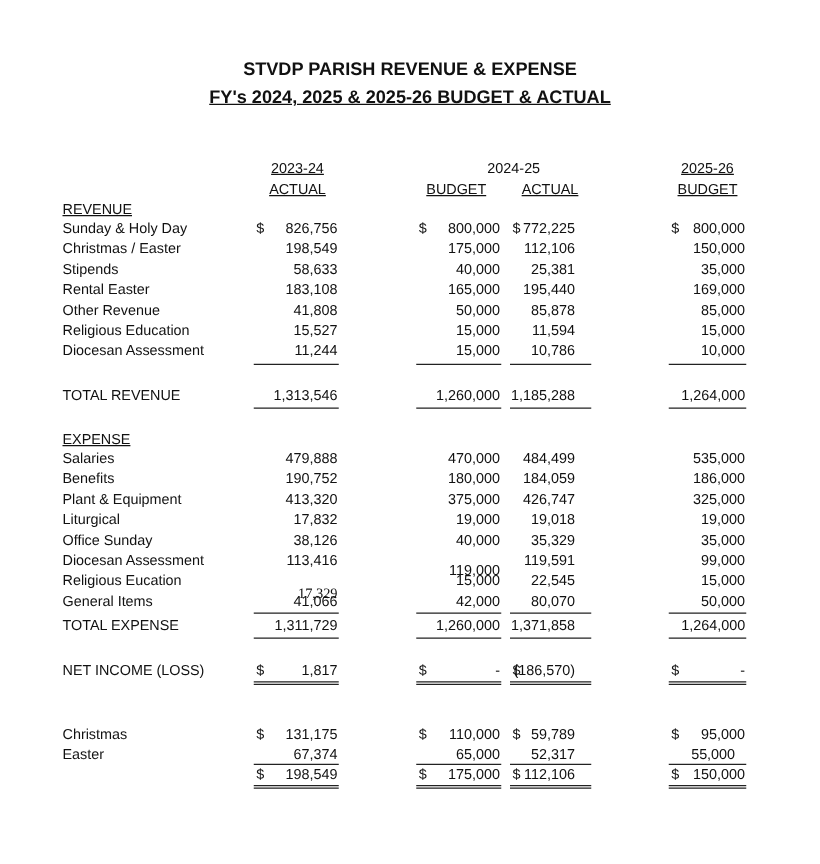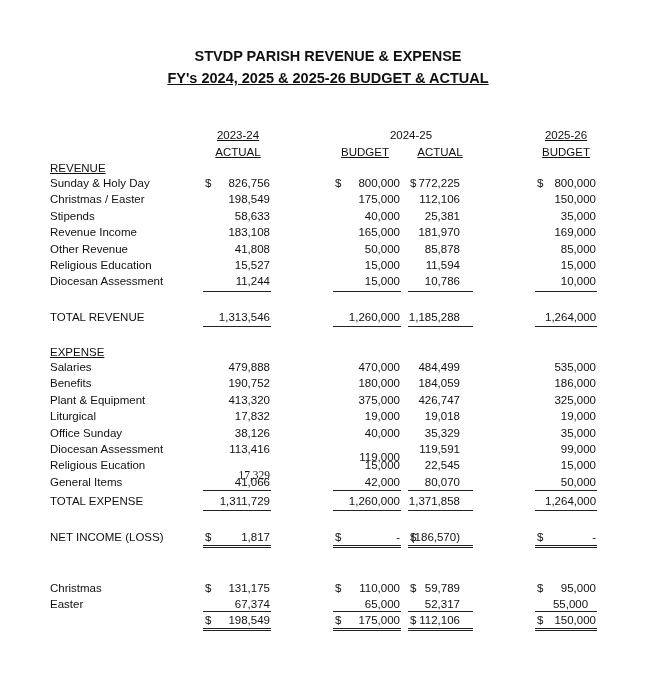--- a/index.html
+++ b/index.html
@@ -49,24 +49,24 @@
     <div class="label" style="top: 193.4px;">Christmas / Easter</div>
     <div class="num c1" style="top: 193.4px;">198,549</div>
     <div class="num c2" style="top: 193.4px;">175,000</div>
     <div class="num c3" style="top: 193.4px;">112,106</div>
     <div class="num c4" style="top: 193.4px;">150,000</div>
     <div class="label" style="top: 209.8px;">Stipends</div>
     <div class="num c1" style="top: 209.8px;">58,633</div>
     <div class="num c2" style="top: 209.8px;">40,000</div>
     <div class="num c3" style="top: 209.8px;">25,381</div>
     <div class="num c4" style="top: 209.8px;">35,000</div>
-    <div class="label" style="top: 226.2px;">Revenue Income</div>
+    <div class="label" style="top: 226.2px;">Rental Easter</div>
     <div class="num c1" style="top: 226.2px;">183,108</div>
     <div class="num c2" style="top: 226.2px;">165,000</div>
-    <div class="num c3" style="top: 226.2px;">181,970</div>
+    <div class="num c3" style="top: 226.2px;">195,440</div>
     <div class="num c4" style="top: 226.2px;">169,000</div>
     <div class="label" style="top: 242.6px;">Other Revenue</div>
     <div class="num c1" style="top: 242.6px;">41,808</div>
     <div class="num c2" style="top: 242.6px;">50,000</div>
     <div class="num c3" style="top: 242.6px;">85,878</div>
     <div class="num c4" style="top: 242.6px;">85,000</div>
     <div class="label" style="top: 259px;">Religious Education</div>
     <div class="num c1" style="top: 259px;">15,527</div>
     <div class="num c2" style="top: 259px;">15,000</div>
     <div class="num c3" style="top: 259px;">11,594</div>

